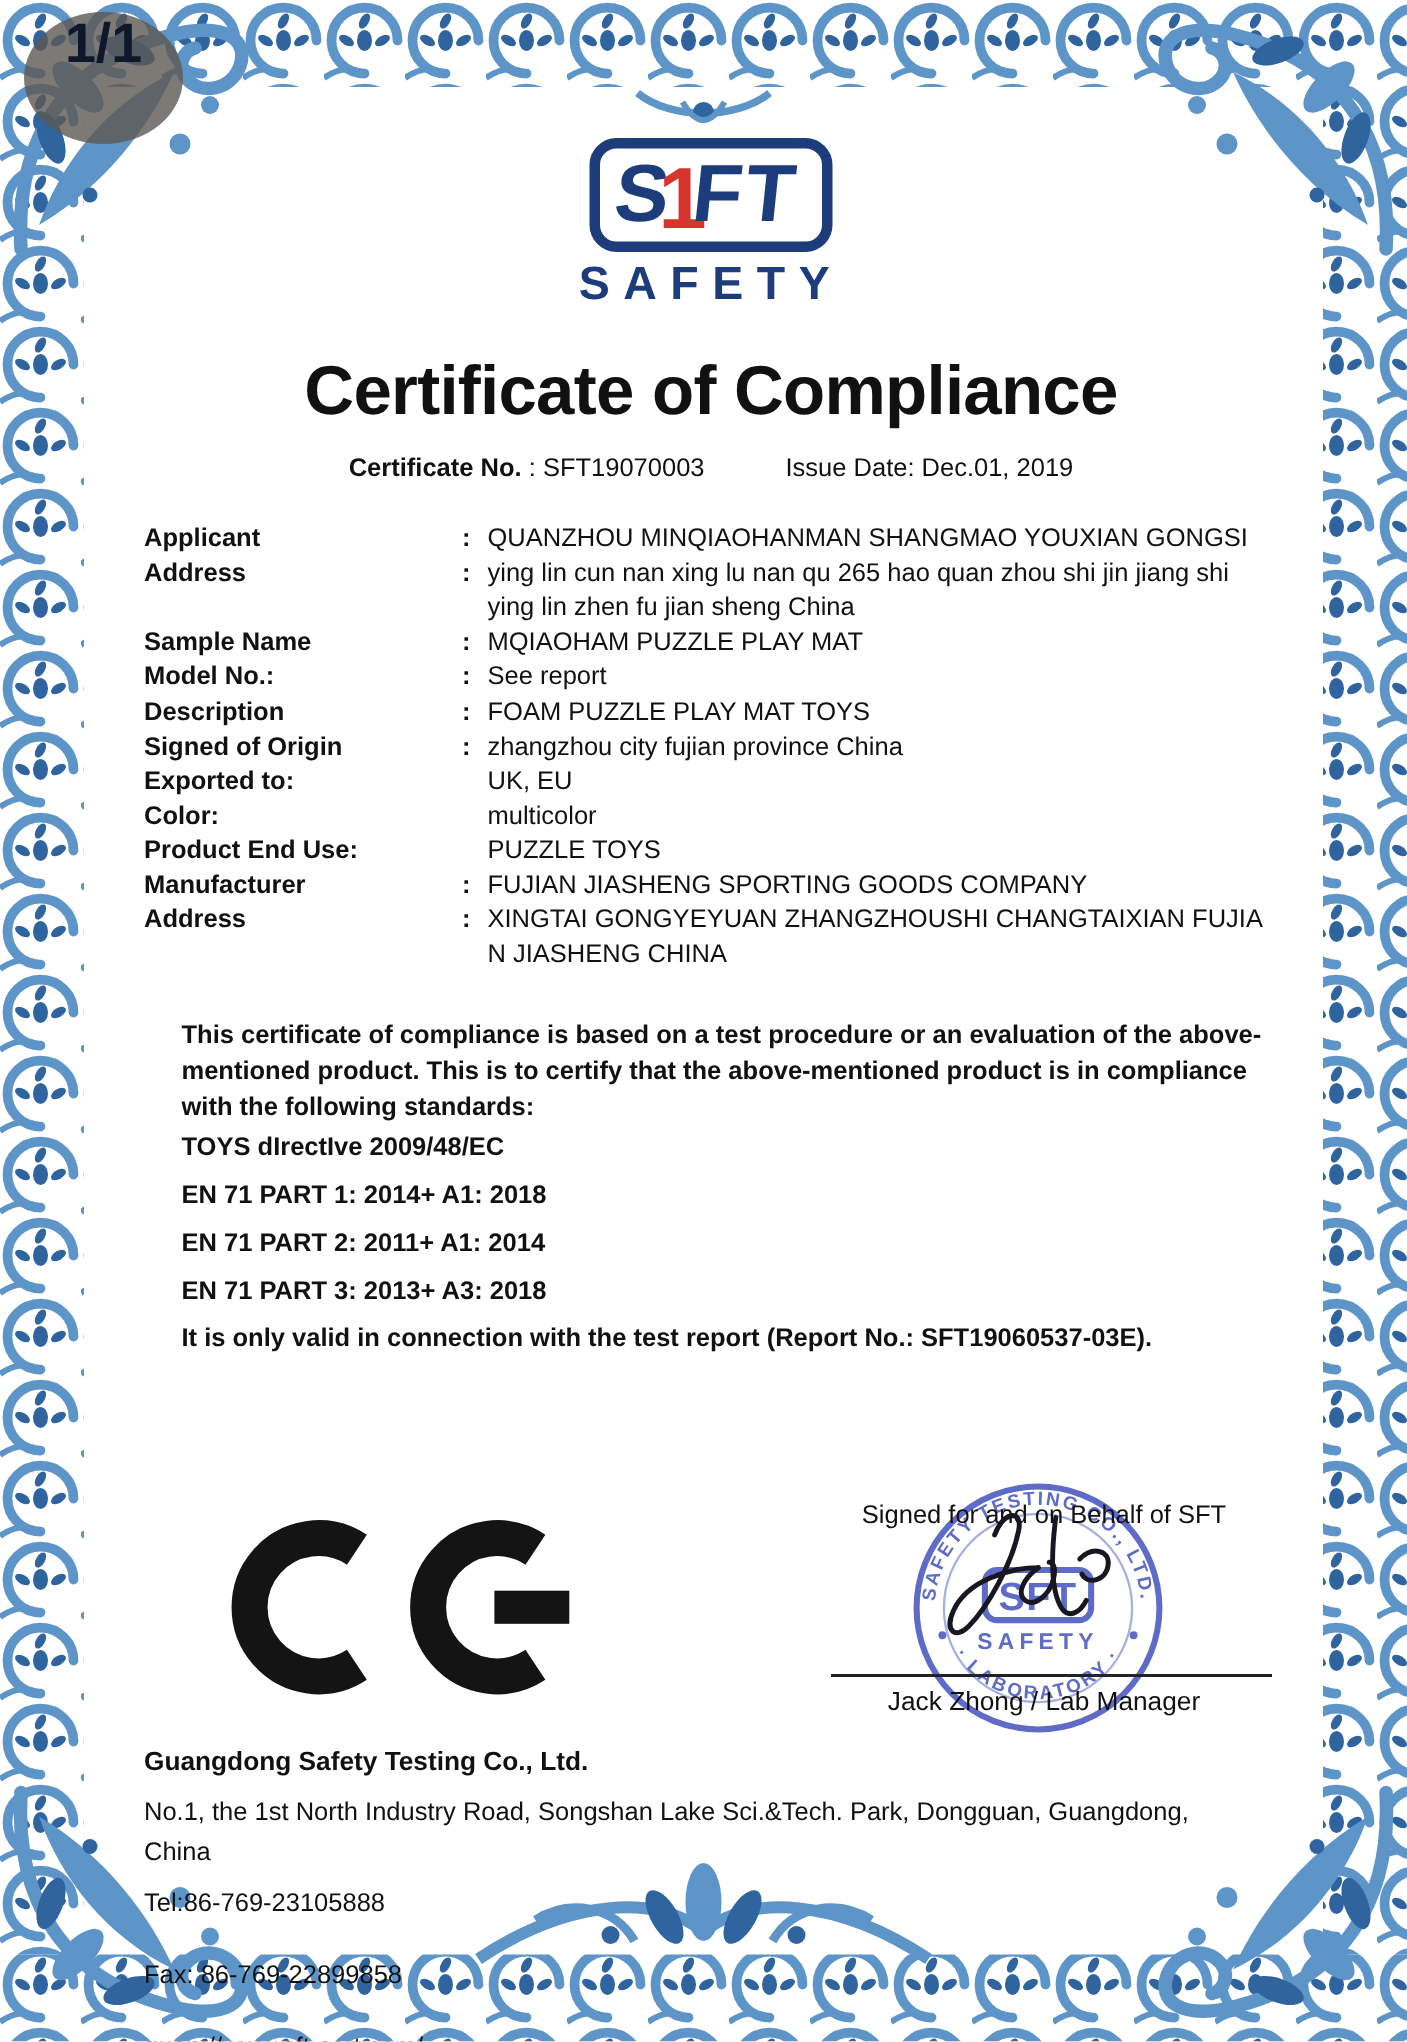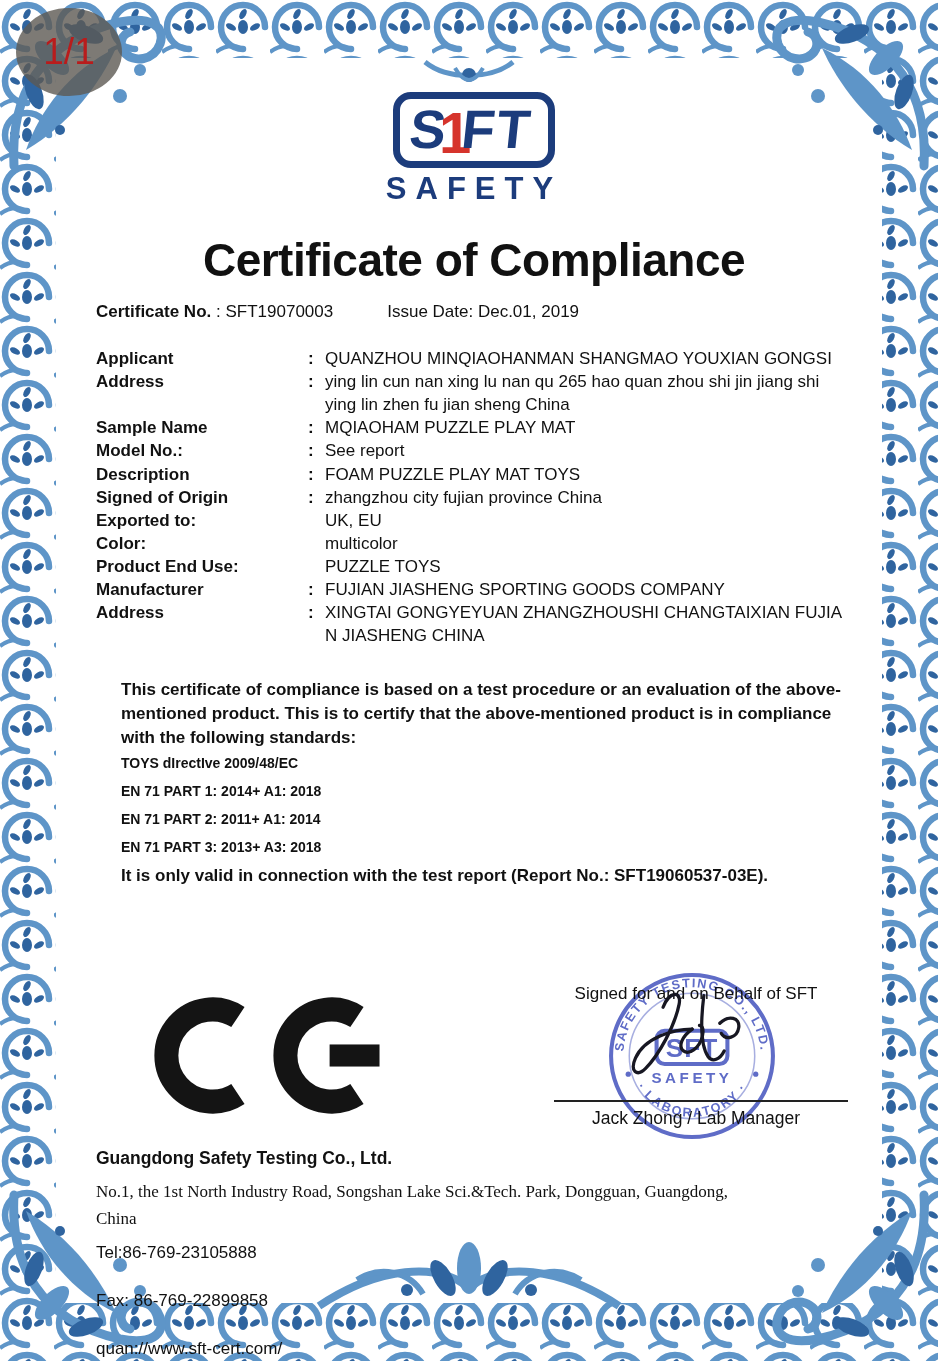--- a/index.html
+++ b/index.html
@@ -5,63 +5,63 @@
   html,body{margin:0;padding:0;}
   body{
     width:938px;height:1361px;position:relative;background:#ffffff;
     font-family:"Liberation Sans", sans-serif;color:#111;overflow:hidden;
   }
   svg text{font-family:"Liberation Sans", sans-serif;}
   .border-svg{position:absolute;inset:0;z-index:0;}
   .badge{
     position:absolute;left:16px;top:8px;width:106px;height:88px;
     background:rgba(92,89,82,0.8);border-radius:50%;display:flex;
-    align-items:center;justify-content:center;color:#b91c1c;font-size:37px;
-    font-weight:normal;z-index:6;
+    align-items:flex-start;justify-content:center;color:#0f172a;font-size:37px;
+    font-weight:bold;z-index:6;
   }
   .content{position:absolute;left:60px;right:58px;top:88px;z-index:2;padding:0 28px 0 36px;}
 
   
   .logo-wrap{text-align:center;margin-top:4px;}
   .logo-box{
     display:inline-block;border:7px solid #1c3c7c;border-radius:18px;
     padding:0 16px 4px 10px;line-height:1;
   }
   .logo-letters{display:inline-block;transform:skewX(-6deg);font-weight:800;font-size:54px;color:#1c3c7c;letter-spacing:2px;}
   .logo-digit{color:#d6342c;font-size:58px;font-weight:800;display:inline-block;margin:0 -9px;position:relative;top:5px;}
   .logo-sub{color:#1c3c7c;font-weight:800;font-size:31px;letter-spacing:9px;margin-top:3px;}
 
   .title{font-size:46px;font-weight:800;text-align:center;margin-top:26px;letter-spacing:-0.5px;}
 
-  .cert-line{margin-top:15px;display:flex;gap:54px;font-size:17px;}
+  .cert-line{margin-top:15px;display:flex;justify-content:center;gap:54px;font-size:17px;}
   .cert-label{font-weight:bold;}
 
   .details{margin-top:25px;font-size:17px;line-height:1.36;}
   .d-row{display:flex;}
   .d-lbl{width:212px;font-weight:bold;flex:none;}
   .d-sep{width:17px;font-weight:bold;flex:none;}
   .d-val{flex:1;}
 
   .statement{margin:31px 0 0 25px;width:740px;font-weight:bold;font-size:17px;line-height:1.4;}
-  .std{margin-left:25px;font-weight:bold;font-size:14px;margin-top:12px;}
+  .std{margin-left:25px;font-weight:bold;font-size:17px;margin-top:12px;}
   .std.first{margin-top:5px;}
   .validity{margin:11px 0 0 25px;font-weight:bold;font-size:17px;}
 
   .sig-section{margin-top:84px;position:relative;height:178px;}
   .ce-wrap{position:absolute;left:56px;top:22px;}
   .sig-block{position:absolute;left:430px;top:0;width:340px;text-align:center;}
   .stamp-svg{position:absolute;left:80px;top:0;z-index:1;}
   .signature-svg{position:absolute;left:92px;top:4px;z-index:3;}
   .signed-for{position:relative;z-index:2;margin-top:14px;font-size:17px;}
   .sig-line{position:absolute;left:28px;right:18px;top:130px;border-top:2px solid #222;z-index:2;}
   .signatory{position:absolute;top:138px;width:100%;font-size:17.5px;z-index:2;}
 
   .footer{text-align:left;margin-top:0;}
   .company{font-weight:bold;font-size:17.5px;}
-  .addr{font-size:17px;margin-top:9px;line-height:1.6;font-family:Liberation Serif, serif;}
+  .addr{font-size:17px;margin-top:9px;line-height:1.6;}
   .contact{display:flex;justify-content:center;gap:28px;margin-top:11px;font-size:17px;flex-direction:column;}
   .divider-wrap{text-align:center;margin-top:8px;}
 </style>
 </head>
 <body>
 
 <svg class="border-svg" viewBox="0 0 938 1361" width="938" height="1361">
   <defs>
     <pattern id="vineTile" width="54" height="54" patternUnits="userSpaceOnUse">
       <path d="M49,27 C49,14.8 39.2,5 27,5 C14.8,5 5,14.8 5,27 C5,39.2 14.8,49 27,49" fill="none" stroke="#5e95c8" stroke-width="6.5" stroke-linecap="round"></path>

